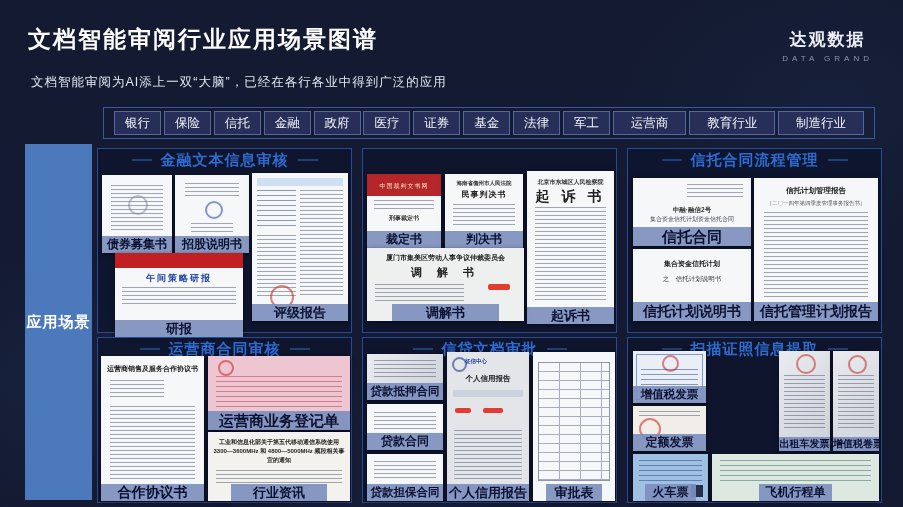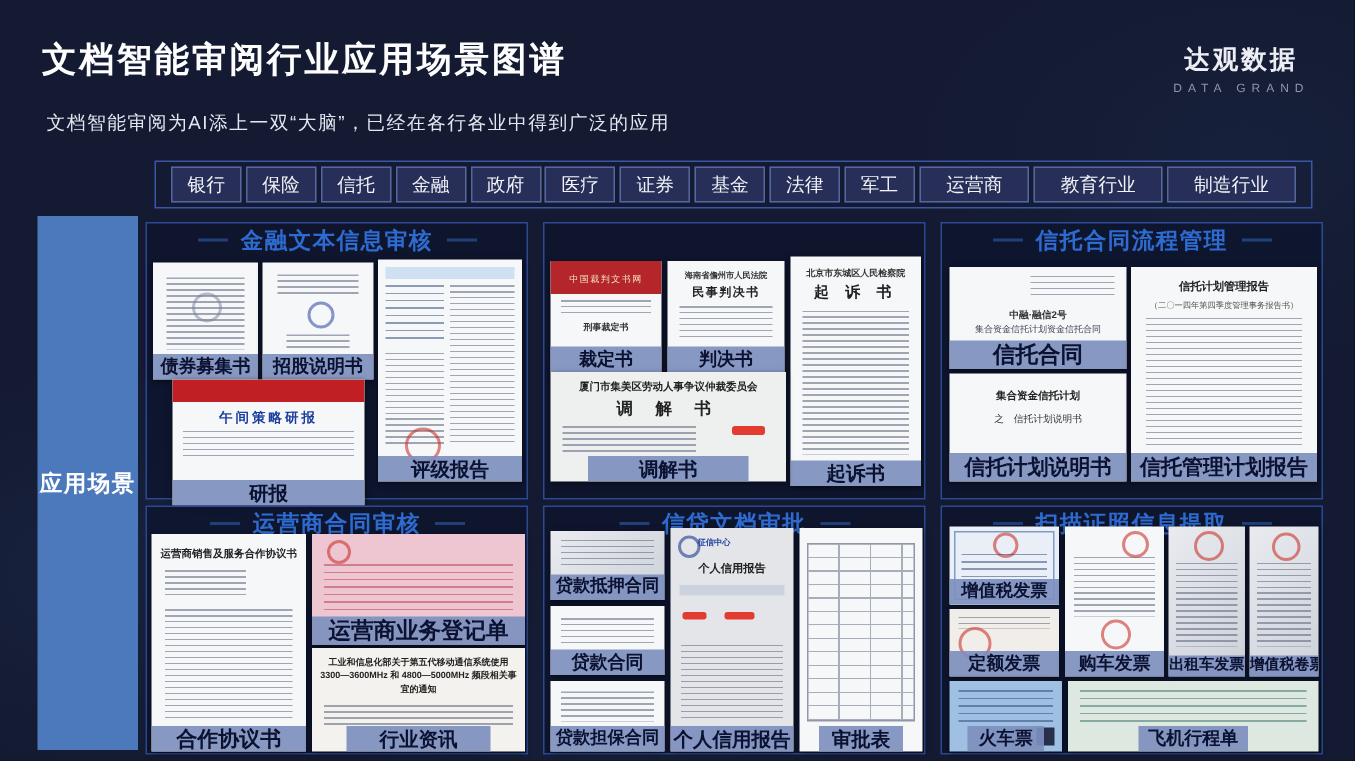--- a/index.html
+++ b/index.html
@@ -150,21 +150,21 @@
       <div class="dlabel" style="font-size:12px;">裁定书</div>
     </div>
     <div class="doc" style="left:82px;top:25px;width:78px;height:74px;">
       <div class="dsub" style="top:6px;font-size:5.5px;font-weight:700;color:#333;">海南省儋州市人民法院</div>
       <div class="dhead" style="top:15px;font-size:8px;letter-spacing:1px;">民事判决书</div>
       <div class="ln" style="left:8px;right:8px;top:30px;height:24px;"></div>
       <div class="dlabel" style="font-size:12px;">判决书</div>
     </div>
     <div class="doc" style="left:164px;top:22px;width:87px;height:153px;">
       <div class="dsub" style="top:7px;font-size:6px;font-weight:700;color:#333;">北京市东城区人民检察院</div>
-      <div class="dhead" style="top:17px;font-size:10px;letter-spacing:4px;">起 诉 书</div>
+      <div class="dhead" style="top:17px;font-size:14px;letter-spacing:4px;">起 诉 书</div>
       <div class="ln" style="left:8px;right:8px;top:36px;height:96px;"></div>
       <div class="dlabel">起诉书</div>
     </div>
     <div class="doc" style="left:4px;top:99px;width:157px;height:73px;background:#eef0ef;">
       <div class="dsub" style="top:5px;font-size:7px;font-weight:700;color:#222;">厦门市集美区劳动人事争议仲裁委员会</div>
       <div class="dhead" style="top:17px;font-size:11px;letter-spacing:6px;">调 解 书</div>
       <div class="ln" style="left:8px;right:60px;top:36px;height:20px;"></div>
       <div class="redact" style="width:22px;height:6px;right:14px;top:36px;"></div>
       <div class="dlabel mid">调解书</div>
     </div>
@@ -262,26 +262,20 @@
     <div class="doc inv" style="left:5px;top:13px;width:73px;height:52px;">
       <div class="stamp" style="width:13px;height:13px;left:29px;top:4px;"></div>
       <div class="ln blu" style="left:8px;right:8px;top:18px;height:16px;"></div>
       <div class="dlabel" style="font-size:11.5px;">增值税发票</div>
     </div>
     <div class="doc" style="left:5px;top:68px;width:73px;height:45px;background:#f1eee9;">
       <div class="ln" style="left:6px;right:6px;top:5px;height:8px;"></div>
       <div class="stamp" style="width:18px;height:18px;left:6px;top:12px;"></div>
       <div class="dlabel" style="font-size:12px;">定额发票</div>
     </div>
-    <div class="doc" style="left:82px;top:13px;width:66px;height:100px;">
-      <div class="stamp" style="width:14px;height:14px;left:38px;top:3px;"></div>
-      <div class="ln" style="left:6px;right:6px;top:20px;height:40px;"></div>
-      <div class="stamp" style="width:16px;height:16px;left:24px;top:62px;"></div>
-      <div class="dlabel" style="font-size:12px;">购车发票</div>
-    </div>
     <div class="doc photo" style="left:151px;top:13px;width:51px;height:100px;">
       <div class="stamp" style="width:16px;height:16px;left:17px;top:3px;"></div>
       <div class="ln" style="left:5px;right:5px;top:24px;height:56px;"></div>
       <div class="dlabel sm">出租车发票</div>
     </div>
     <div class="doc photo" style="left:205px;top:13px;width:46px;height:100px;">
       <div class="stamp" style="width:15px;height:15px;left:15px;top:4px;"></div>
       <div class="ln" style="left:5px;right:5px;top:24px;height:56px;"></div>
       <div class="dlabel sm">增值税卷票</div>
     </div>

